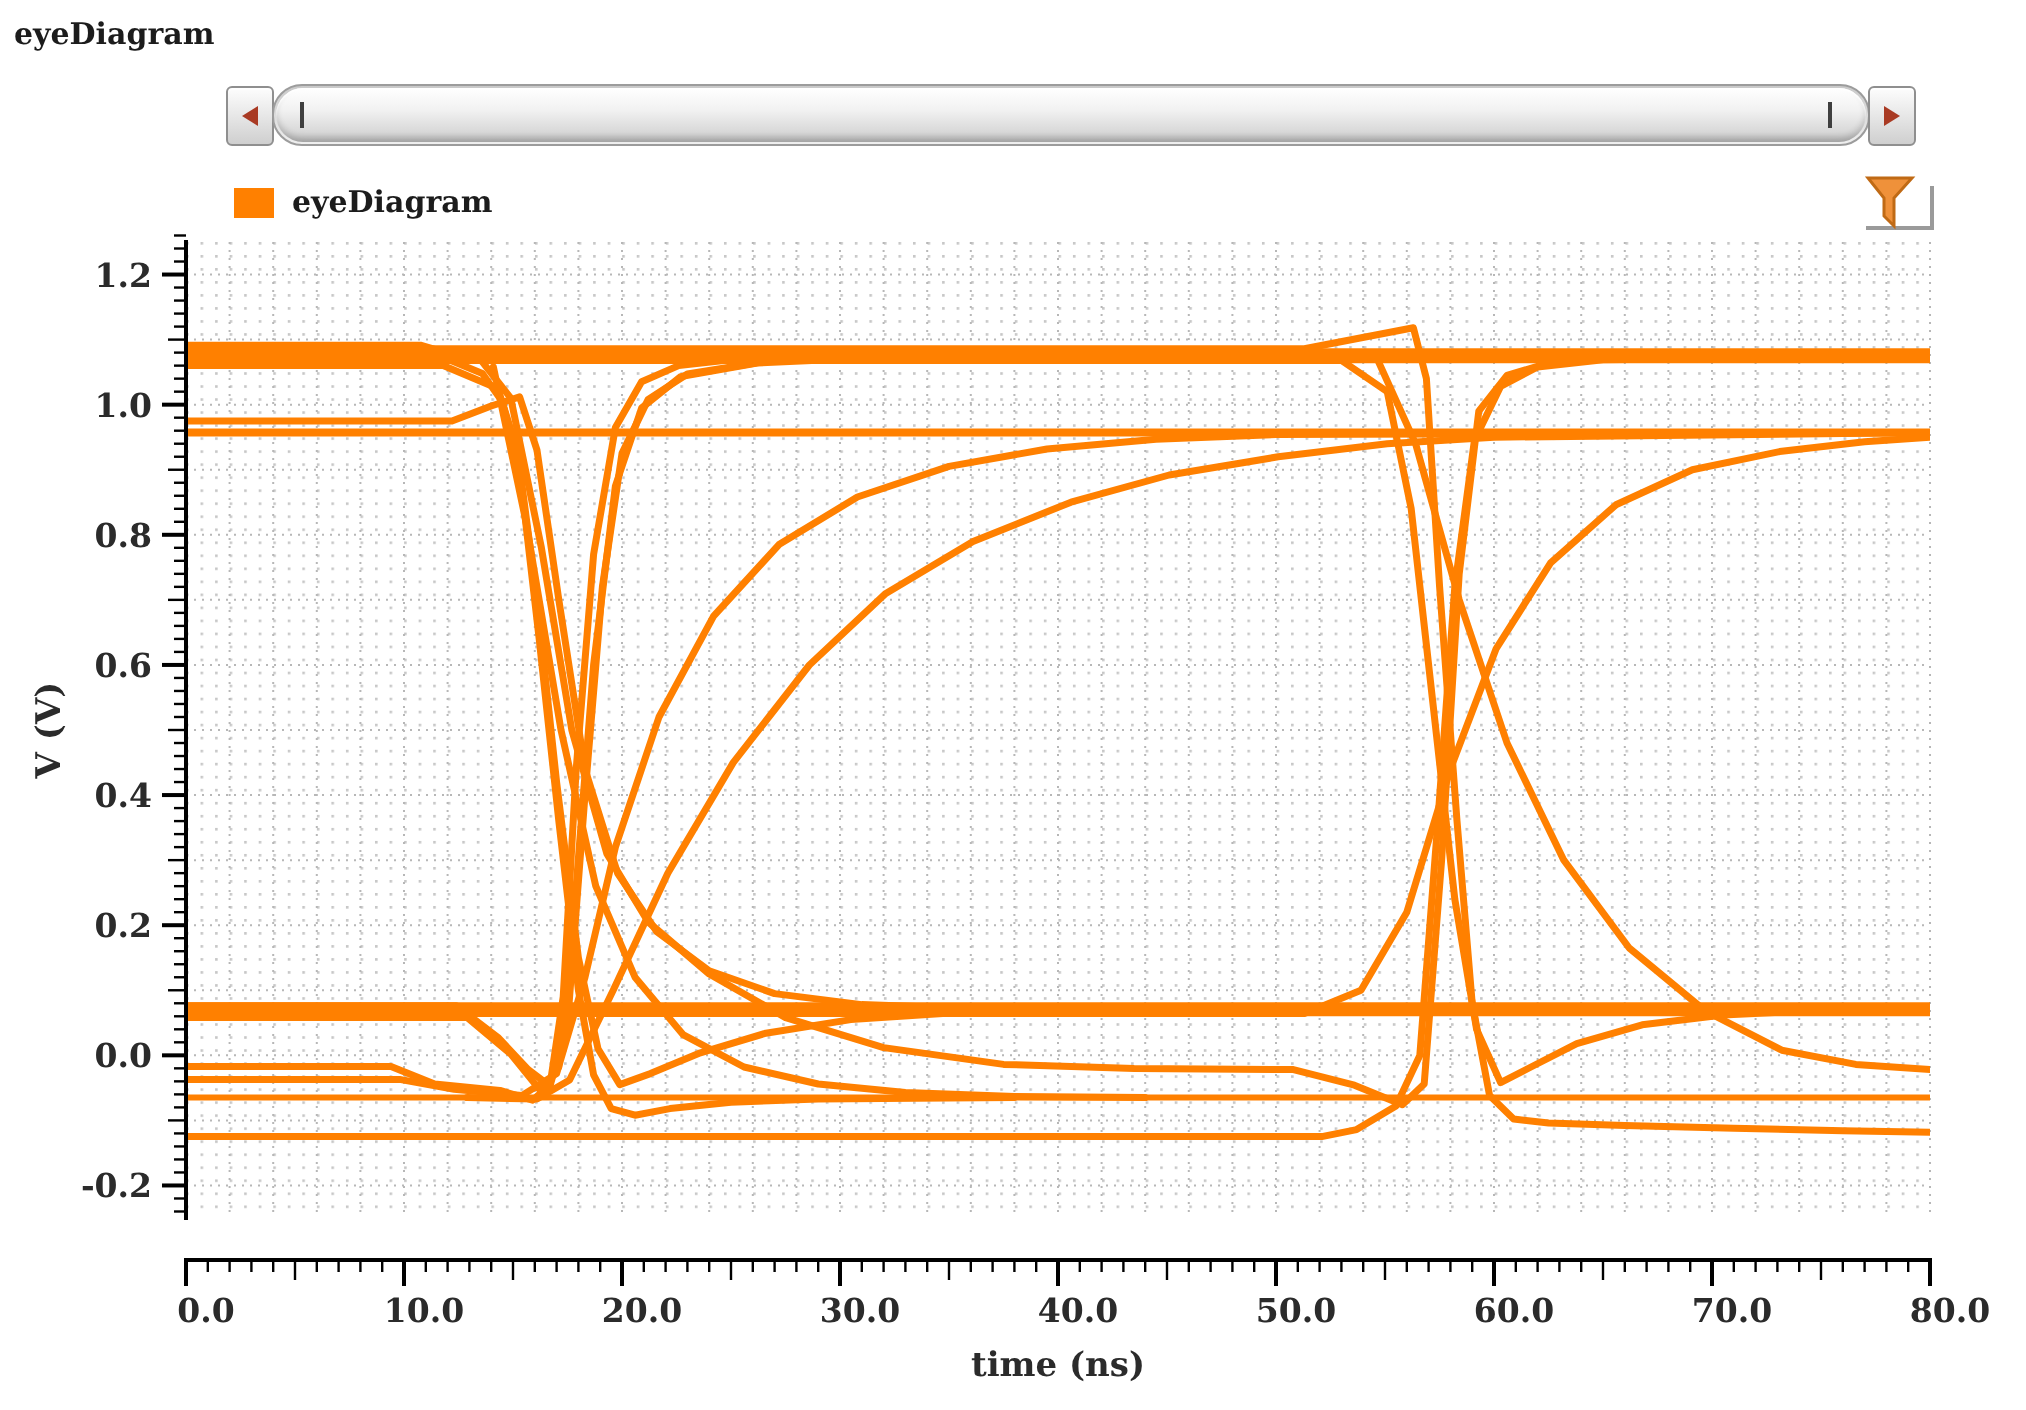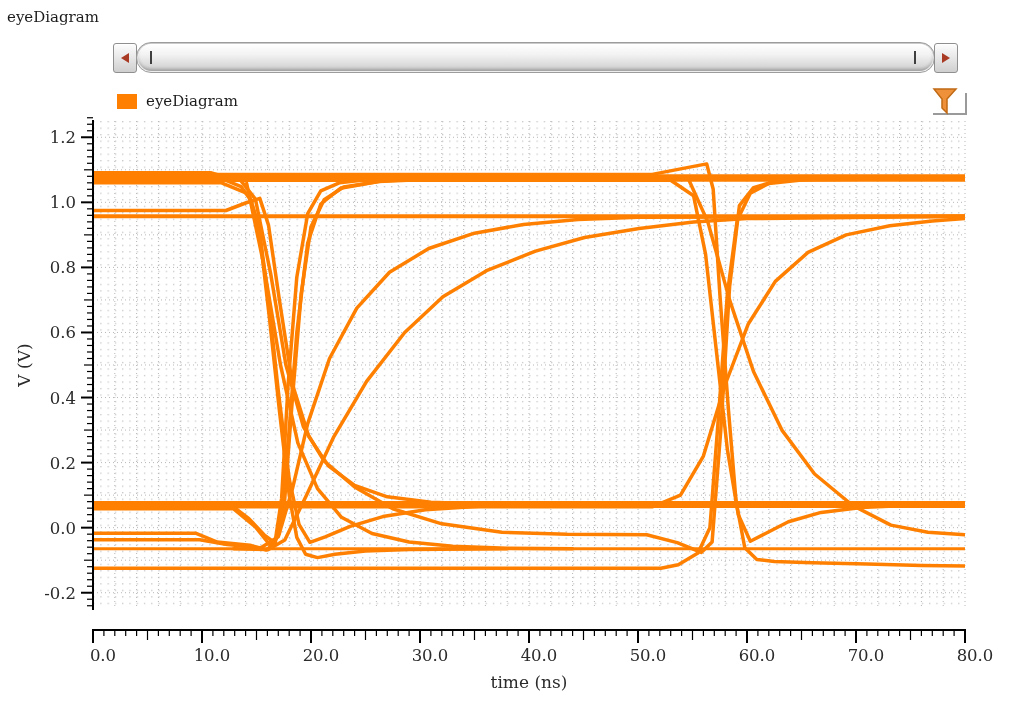--- a/index.html
+++ b/index.html
@@ -1,17 +1,17 @@
 <!DOCTYPE html>
 <html><head>
 <meta charset="utf-8">
 <style>
   html,body{margin:0;padding:0;background:#ffffff;}
   #screen{position:relative;width:1013px;height:705px;background:#ffffff;overflow:hidden;
-          font-family:"DejaVu Serif", serif;}
+          font-family:"DejaVu Serif", serif;font-weight:bold;}
   
   #window-title{position:absolute;left:7px;top:8px;font-size:15px;color:#1c1c1c;letter-spacing:0px;}
   
   #hscroll{position:absolute;left:113px;top:42px;width:845px;height:31px;}
   .sb-btn{position:absolute;top:1px;width:22px;height:28px;border:1px solid #8f8f8f;border-radius:3px;
           background:linear-gradient(#fdfdfd,#e9e9e9 45%,#cfcfcf);box-shadow:inset 0 1px 0 #fff;
           display:flex;align-items:center;justify-content:center;}
   .sb-btn.left{left:0;}
   .sb-btn.right{right:0;}
   .arr-l{width:0;height:0;border-top:5px solid transparent;border-bottom:5px solid transparent;border-right:8px solid #a93a23;}

